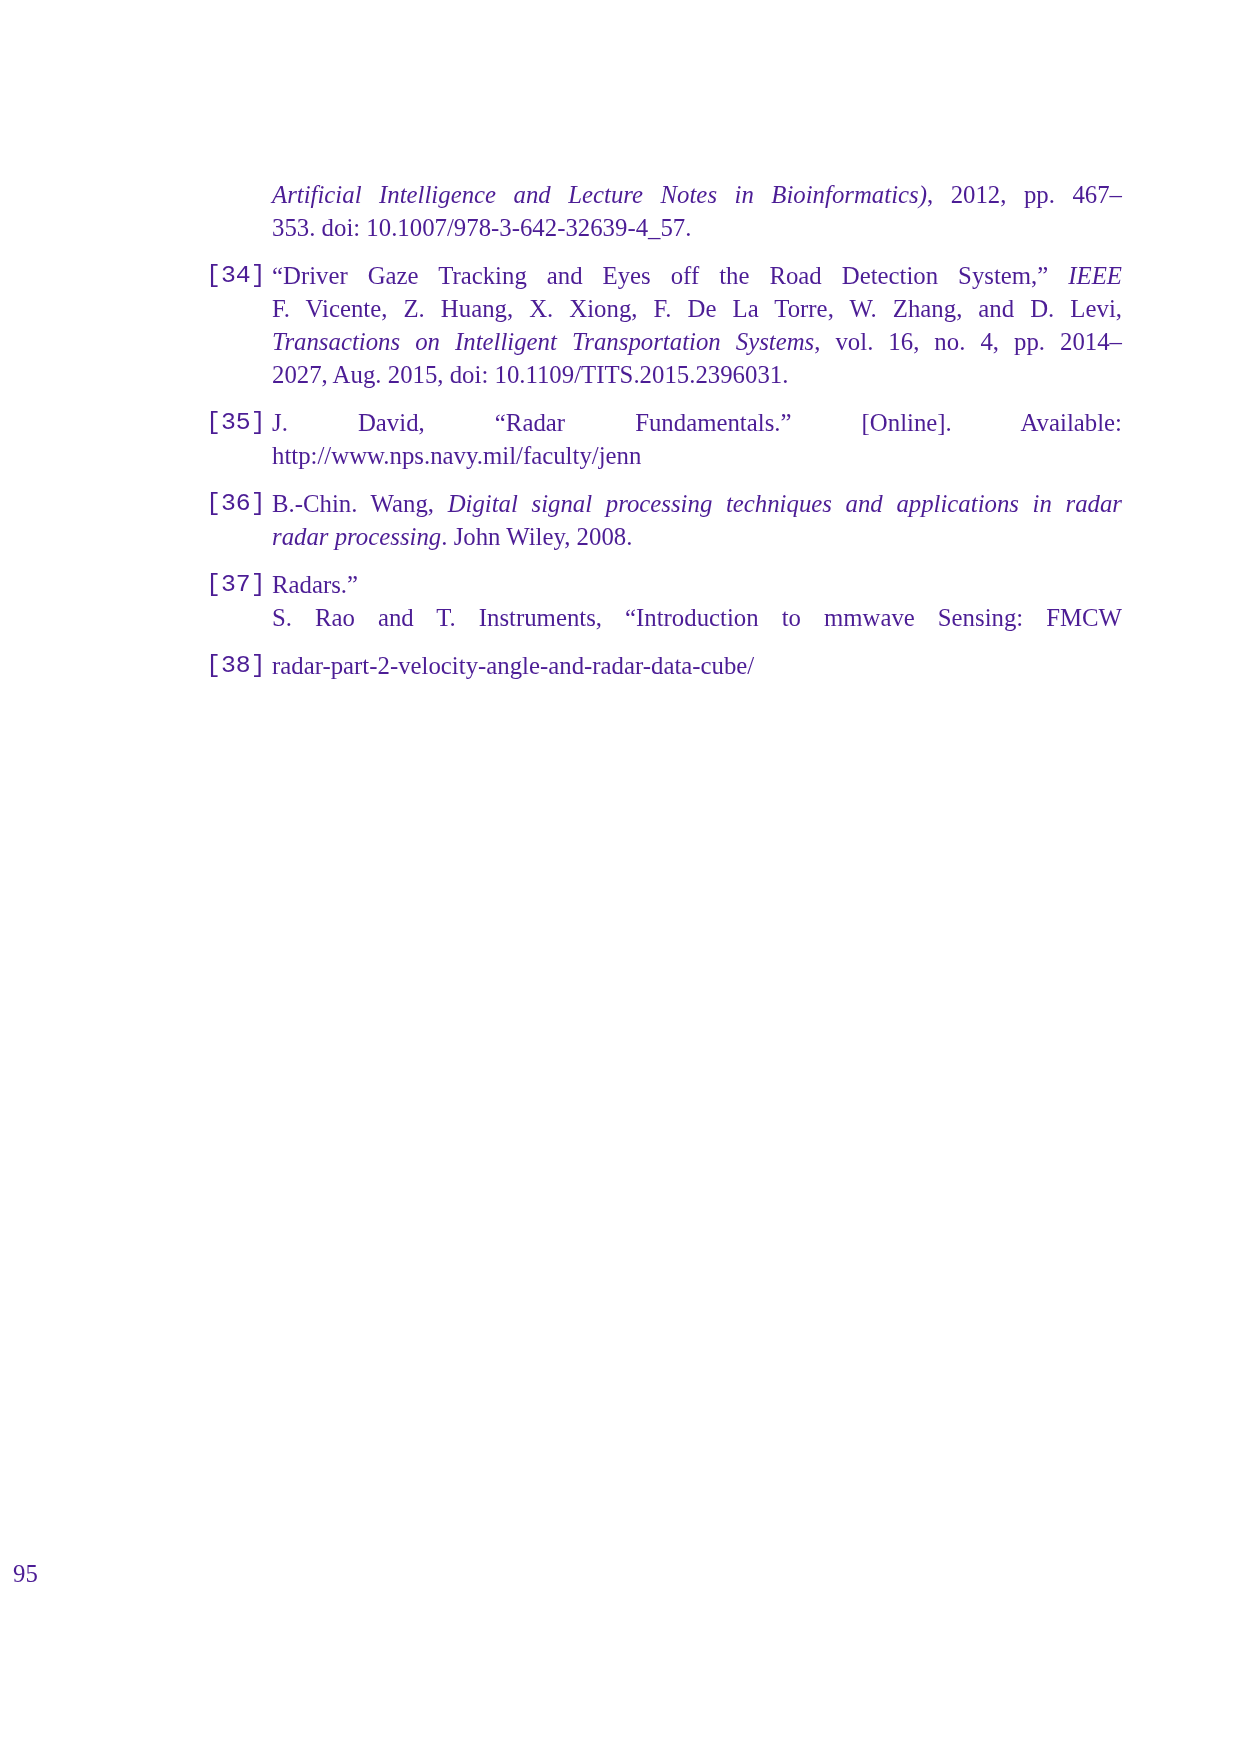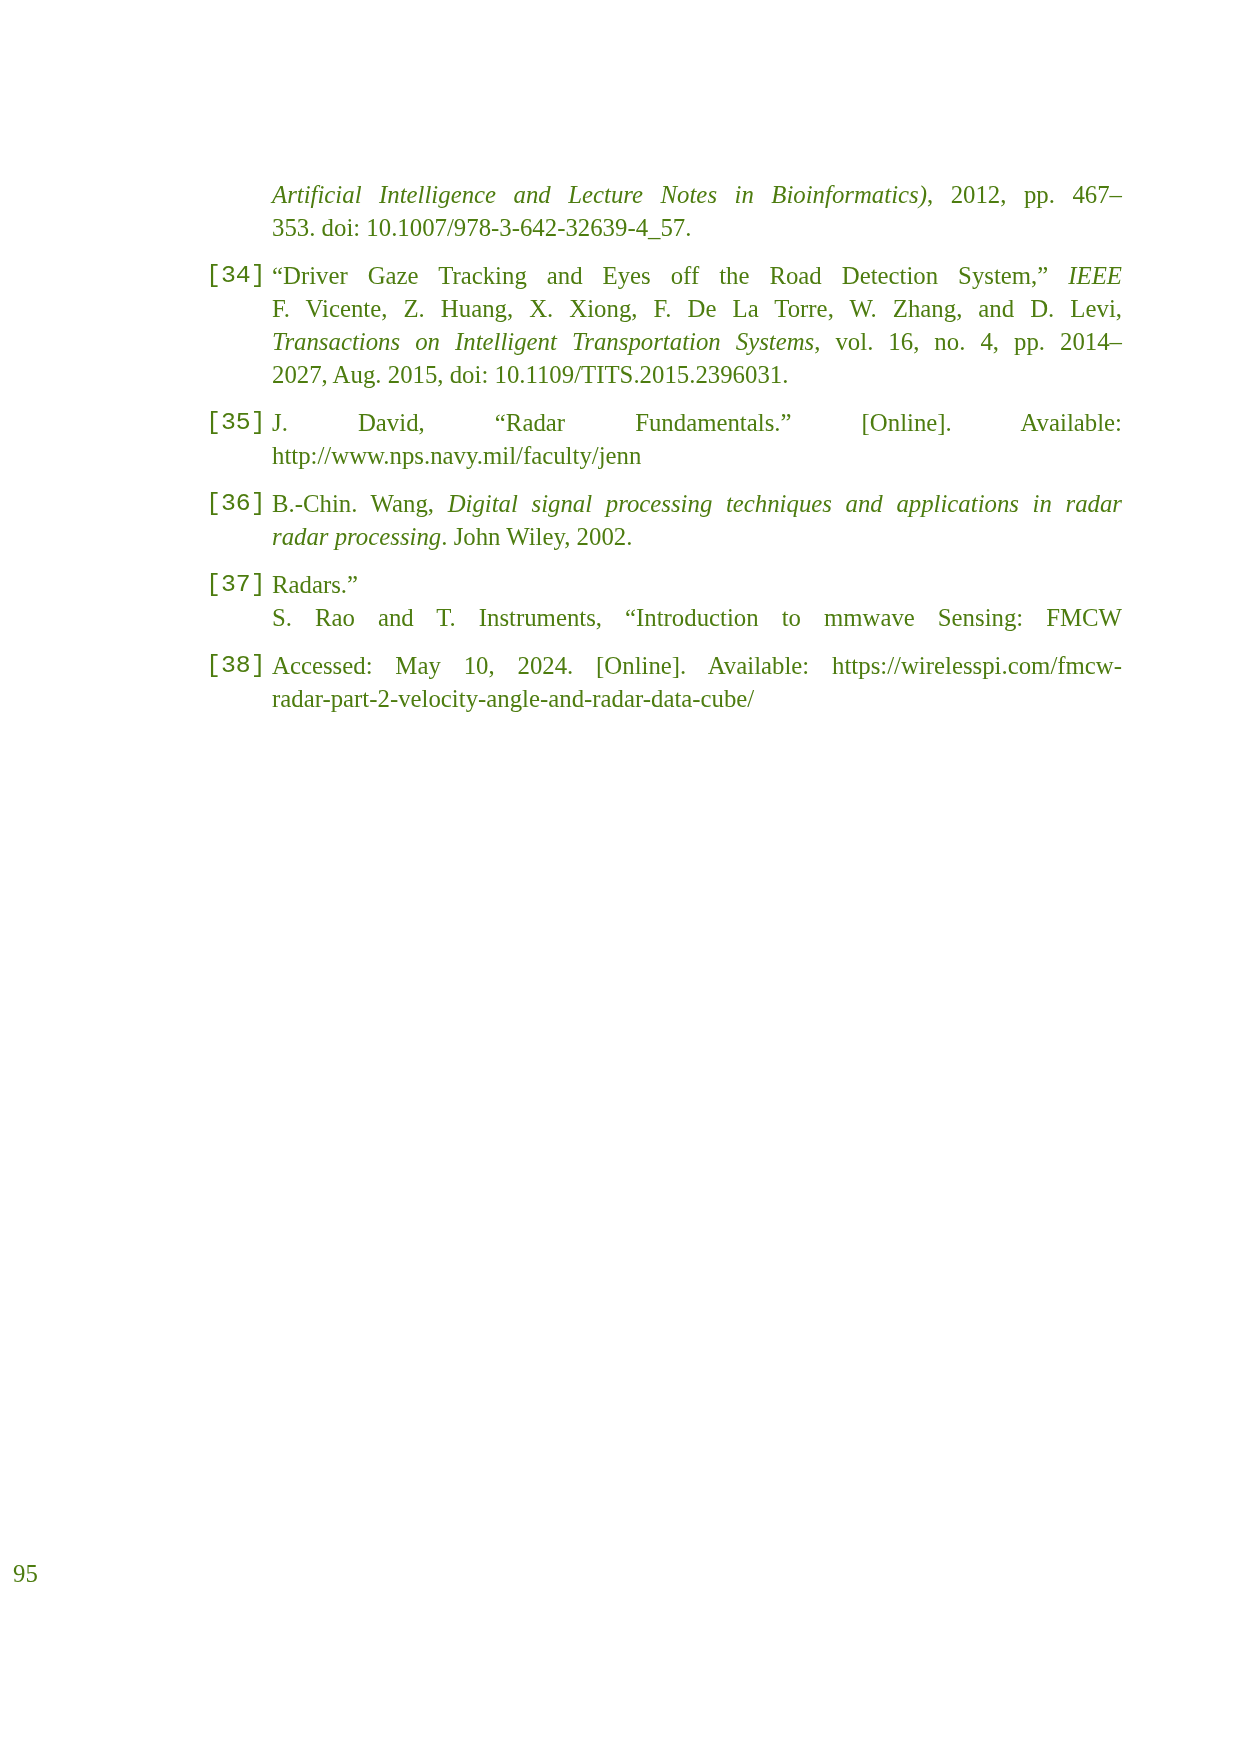--- a/index.html
+++ b/index.html
@@ -5,21 +5,21 @@
   html, body {
     margin: 0;
     padding: 0;
     background: #888;
   }
   .page {
     position: relative;
     width: 1241px;
     height: 1754px;
     background: #ffffff;
-    color: #4d7c0f;
+    color: #4c1d95;
     font-family: "Liberation Serif", "DejaVu Serif", serif;
     font-size: 24.8px;
     line-height: 33px;
     overflow: hidden;
   }
   .refs {
     position: absolute;
     left: 206px;
     top: 178px;
     width: 916px;
@@ -84,36 +84,35 @@
       <div class="body">
         <div class="line j"><span>J. David, “Radar Fundamentals.” [Online]. Available:</span></div>
         <div class="line"><span>http://www.nps.navy.mil/faculty/jenn</span></div>
       </div>
     </section>
 
     <section class="ref">
       <div class="label">[36]</div>
       <div class="body">
         <div class="line j"><span>B.-Chin. Wang, </span><span class="it">Digital signal processing techniques and applications in radar</span></div>
-        <div class="line"><span class="it">radar processing</span><span>. John Wiley, 2002.</span></div>
+        <div class="line"><span class="it">radar processing</span><span>. John Wiley, 2008.</span></div>
       </div>
     </section>
 
     <section class="ref">
       <div class="label">[37]</div>
       <div class="body">
         <div class="line"><span>Radars.”</span></div>
         <div class="line j"><span>S. Rao and T. Instruments, “Introduction to mmwave Sensing: FMCW</span></div>
       </div>
     </section>
 
     <section class="ref">
       <div class="label">[38]</div>
       <div class="body">
-        <div class="line j"><span>Accessed: May 10, 2024. [Online]. Available: https://wirelesspi.com/fmcw-</span></div>
         <div class="line"><span>radar-part-2-velocity-angle-and-radar-data-cube/</span></div>
       </div>
     </section>
 
   </main>
 
   <div class="pageno">95</div>
 
 </div>
 

